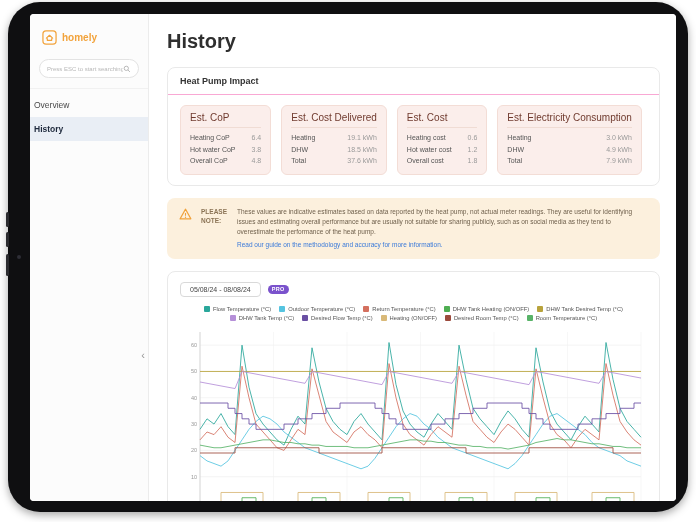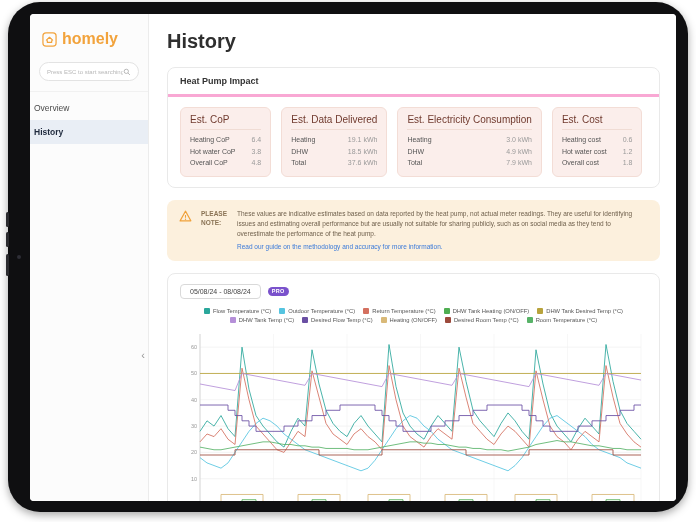--- a/index.html
+++ b/index.html
@@ -17,39 +17,39 @@
   .side-btn.b2 { top:230px; height:15px; }
   .side-btn.b3 { top:252px; height:22px; }
   .camera { position:absolute; left:9px; top:50%; margin-top:-2px; width:4px; height:4px; border-radius:50%; background:#2e2e36; }
   .screen {
     position:absolute; left:22px; top:12px; right:12px; bottom:11px;
     background:#fff; border-radius:4px; overflow:hidden; display:flex;
   }
   
   .sidebar { width:118px; min-width:118px; background:#fcfcfc; border-right:1px solid #ececec; position:relative; }
   .logo { display:flex; align-items:center; gap:5px; padding:16px 12px 10px; }
-  .logo-text { color:#f2a33c; font-weight:bold; font-size:16px; }
+  .logo-text { color:#f2a33c; font-weight:bold; font-size:10px; }
   .search {
     margin:4px 9px 10px; border:1px solid #e3e3e3; border-radius:11px; height:17px;
     display:flex; align-items:center; justify-content:space-between; padding:0 7px; background:#fff; cursor:text;
   }
   .search-ph { font-size:6px; color:#b8b8b8; white-space:nowrap; overflow:hidden; }
   .menu { border-top:1px solid #f1f1f1; padding-top:4px; font-size:8.5px; color:#4a4a4a; }
   .menu-item { padding:7px 4px; cursor:pointer; display:flex; align-items:center; gap:5px; }
   .menu-item.active { background:#e9eef5; color:#1f2a3d; font-weight:bold; }
   .pro-pill {
     background:#7a52cc; color:#fff; font-size:5.5px; font-weight:bold;
     padding:1.5px 4px; border-radius:6px; letter-spacing:.3px; display:inline-block;
   }
   .collapse { position:absolute; right:3px; top:336px; color:#979797; font-size:11px; cursor:pointer; line-height:1; }
   
   .main { flex:1; padding:12px 16px 0 18px; overflow:hidden; background:#fff; }
   .page-title { font-size:20px; color:#2f2f2f; margin:4px 0 14px; font-weight:bold; }
   .card { border:1px solid #e9e9e9; border-radius:8px; background:#fff; margin-bottom:12px; }
-  .card-header { padding:8px 12px; font-size:9px; font-weight:bold; color:#333; border-bottom:3px solid #f9a8d4; }
+  .card-header { padding:8px 12px; font-size:9px; font-weight:bold; color:#333; border-bottom:1px solid #f9a8d4; }
   .card-body { padding:10px 12px; }
   .stat-row { display:flex; gap:10px; }
   .stat-box { background:#fbeeeb; border:1px solid #f3ddd6; border-radius:6px; padding:6px 9px 7px; }
   .stat-title { font-size:10px; font-weight:normal; color:#703a2e; padding-bottom:4px; margin-bottom:4px; border-bottom:1px solid #f0dcd4; white-space:nowrap; }
   .stat-line { display:flex; justify-content:space-between; gap:16px; font-size:7px; line-height:1.65; white-space:nowrap; }
   .stat-label { color:#555; }
   .stat-value { color:#9a9a9a; }
   
   .note { background:#fcf0dd; border-radius:8px; padding:9px 12px; display:flex; gap:9px; margin-bottom:12px; align-items:flex-start; }
   .note-label { font-size:6.5px; font-weight:bold; color:#8a7355; width:27px; line-height:1.5; flex:none; }
@@ -123,64 +123,64 @@
                   <span class="stat-label">Hot water CoP</span>
                   <span class="stat-value">3.8</span>
                 </div>
               <div class="stat-line">
                   <span class="stat-label">Overall CoP</span>
                   <span class="stat-value">4.8</span>
                 </div>
             </div>
 
             <div class="stat-box">
-              <div class="stat-title">Est. Data Delivered</div>
+              <div class="stat-title">Est. Cost Delivered</div>
               <div class="stat-line">
                   <span class="stat-label">Heating</span>
                   <span class="stat-value">19.1 kWh</span>
                 </div>
               <div class="stat-line">
                   <span class="stat-label">DHW</span>
                   <span class="stat-value">18.5 kWh</span>
                 </div>
               <div class="stat-line">
                   <span class="stat-label">Total</span>
                   <span class="stat-value">37.6 kWh</span>
                 </div>
             </div>
 
             <div class="stat-box">
+              <div class="stat-title">Est. Cost</div>
+              <div class="stat-line">
+                  <span class="stat-label">Heating cost</span>
+                  <span class="stat-value">0.6</span>
+                </div>
+              <div class="stat-line">
+                  <span class="stat-label">Hot water cost</span>
+                  <span class="stat-value">1.2</span>
+                </div>
+              <div class="stat-line">
+                  <span class="stat-label">Overall cost</span>
+                  <span class="stat-value">1.8</span>
+                </div>
+            </div>
+
+            <div class="stat-box">
               <div class="stat-title">Est. Electricity Consumption</div>
               <div class="stat-line">
                   <span class="stat-label">Heating</span>
                   <span class="stat-value">3.0 kWh</span>
                 </div>
               <div class="stat-line">
                   <span class="stat-label">DHW</span>
                   <span class="stat-value">4.9 kWh</span>
                 </div>
               <div class="stat-line">
                   <span class="stat-label">Total</span>
                   <span class="stat-value">7.9 kWh</span>
-                </div>
-            </div>
-
-            <div class="stat-box">
-              <div class="stat-title">Est. Cost</div>
-              <div class="stat-line">
-                  <span class="stat-label">Heating cost</span>
-                  <span class="stat-value">0.6</span>
-                </div>
-              <div class="stat-line">
-                  <span class="stat-label">Hot water cost</span>
-                  <span class="stat-value">1.2</span>
-                </div>
-              <div class="stat-line">
-                  <span class="stat-label">Overall cost</span>
-                  <span class="stat-value">1.8</span>
                 </div>
             </div>
 
           </div>
         </div>
       </div>
 
       <div class="note">
         <svg width="13" height="12" viewBox="0 0 24 22" style="flex:none; margin-top:1px;">
           <path d="M12 2 L22 20 H2 Z" fill="none" stroke="#f0a13a" stroke-width="2" stroke-linejoin="round"></path>

